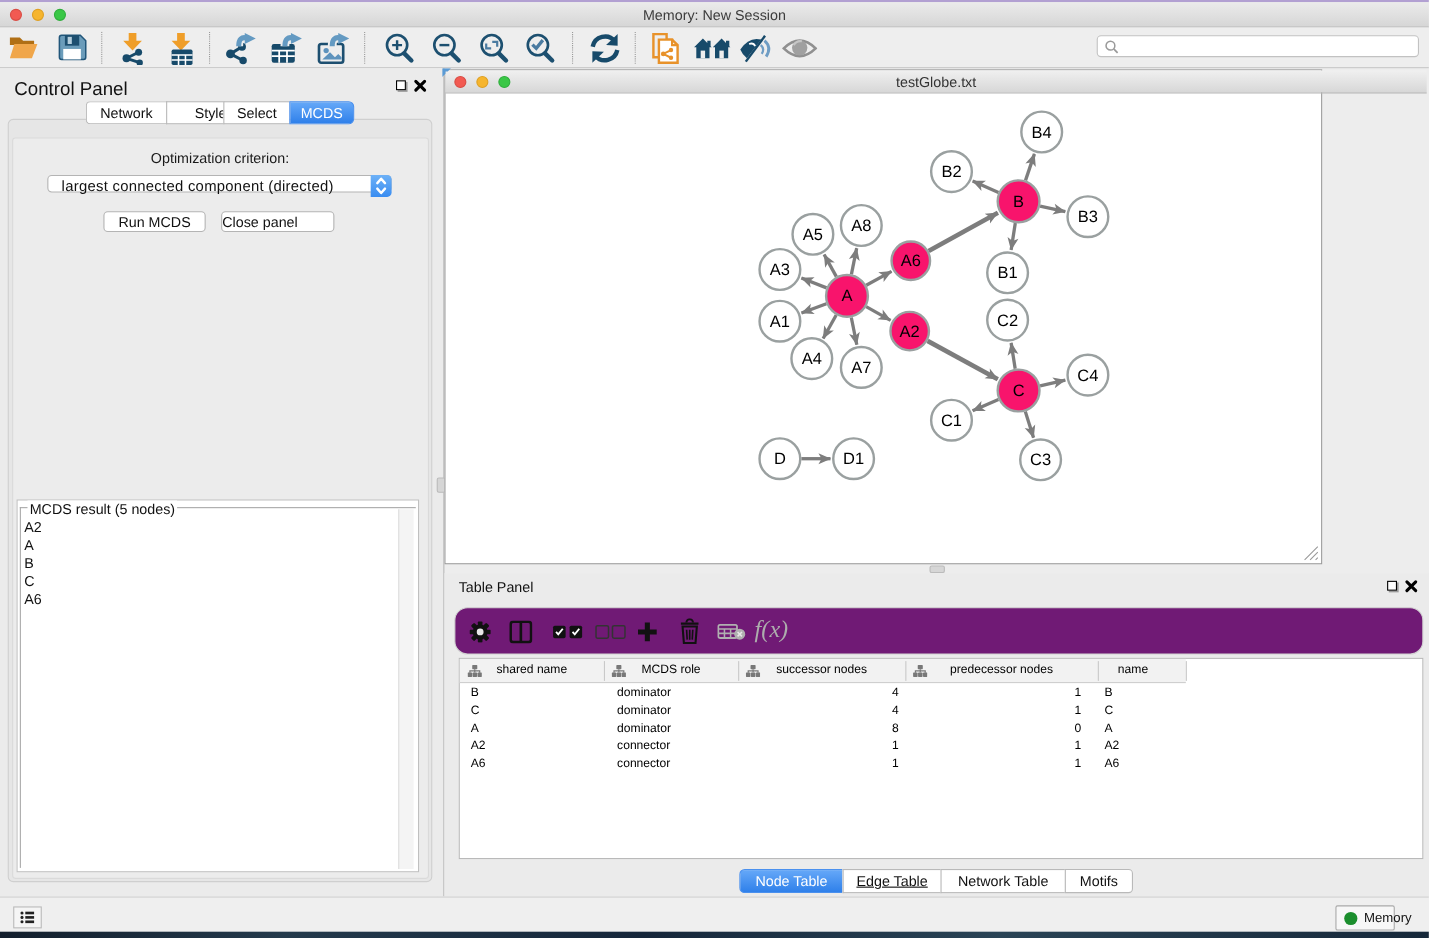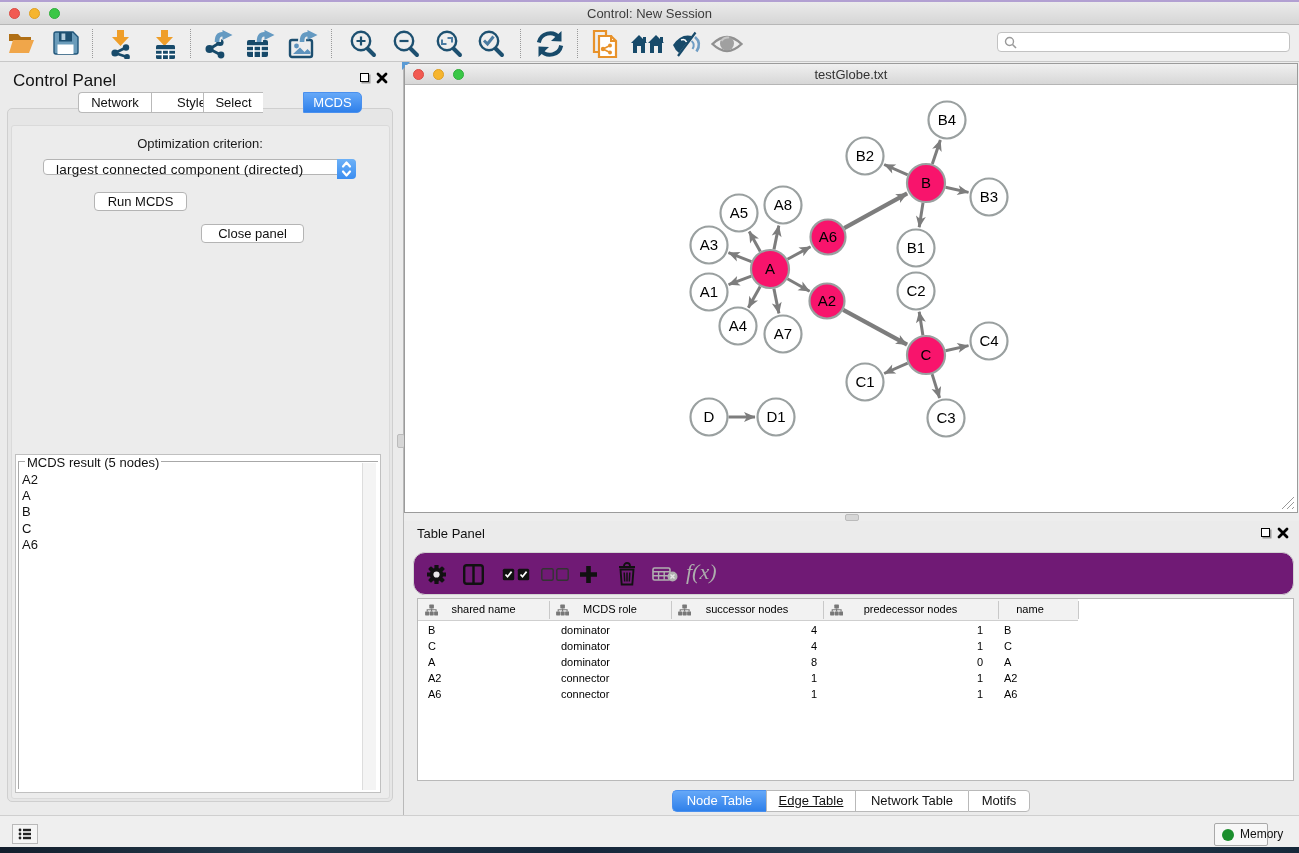--- a/index.html
+++ b/index.html
@@ -10,21 +10,21 @@
 .btabbtn{position:absolute;top:269px;height:22px;background:#fff;border:1px solid #b9b9b9;border-right:none;color:#111;font-size:13px;text-align:center;line-height:20px;}
 </style></head>
 <body>
 
 <div class="abs" style="left:0;top:0;width:1299px;height:2px;background:#b2a0d2;"></div>
 
 <div class="abs" style="left:0;top:2px;width:1299px;height:23px;background:linear-gradient(#ebebeb,#d6d6d6);border-bottom:1px solid #b7b7b7;">
   <div class="tl" style="left:9px;top:6px;width:11px;height:11px;background:#f25a52;border:1px solid #d94c44;"></div>
   <div class="tl" style="left:29px;top:6px;width:11px;height:11px;background:#f6b52e;border:1px solid #dfa023;"></div>
   <div class="tl" style="left:49px;top:6px;width:11px;height:11px;background:#3ac746;border:1px solid #2fae3c;"></div>
-  <div class="abs" style="left:0;width:1299px;top:4px;text-align:center;font-size:13px;color:#3c3c3c;">Control: New Session</div>
+  <div class="abs" style="left:0;width:1299px;top:4px;text-align:center;font-size:13px;color:#3c3c3c;">Memory: New Session</div>
 </div>
 
 <div class="abs" id="toolbar" style="left:0;top:25px;width:1299px;height:37px;background:#eeeeee;border-bottom:1px solid #c8c8c8;">
   <svg class="abs" style="left:7px;top:6px;" width="28" height="25" viewBox="0 0 28 25">
     <path d="M2 3 L11 3 L14 6 L24 6 L24 10 L2 10 Z" fill="#b06f15"></path>
     <path d="M2 22 L6 9 L27 9 L22 22 Z" fill="#f0a64a"></path>
   </svg>
   <svg class="abs" style="left:52px;top:5px;" width="27" height="26" viewBox="0 0 27 26">
     <path d="M2 4 a2 2 0 0 1 2-2 L21 2 L26 7 L26 22 a2 2 0 0 1 -2 2 L4 24 a2 2 0 0 1 -2-2 Z" fill="#6b9cba" stroke="#21567a" stroke-width="1.4"></path>
     <rect x="7" y="2" width="13" height="9.5" fill="#1d4f70"></rect>
@@ -149,47 +149,47 @@
   <svg class="abs" style="left:376px;top:10px;z-index:5;" width="12" height="12" viewBox="0 0 12 12">
       <path d="M2 2 L10 10 M10 2 L2 10" stroke="#000" stroke-width="2.8" stroke-linecap="round"></path>
     </svg>
 
   <div class="abs" style="left:7px;top:46px;width:386px;height:694px;background:#e6e6e6;border:1px solid #cfcfcf;border-radius:5px;"></div>
   <div class="abs" style="left:11px;top:63px;width:379px;height:674px;background:#ececec;border:1px solid #dadada;border-radius:3px;"></div>
 
   <div class="tabbtn" style="left:78px;width:73px;border-radius:4px 0 0 4px;">Network</div>
   <div class="tabbtn" style="left:151px;width:52px;padding-left:25px;">Style</div>
   <div class="tabbtn" style="left:203px;width:60px;">Select</div>
-  <div class="tabbtn" style="left:263px;width:59px;background:linear-gradient(#65a8f8,#2f80ea);border-color:#4a90ee;color:#fff;border-radius:0 5px 5px 0;border-right:1px solid #4a90ee;margin-left:40px;">MCDS</div>
+  <div class="tabbtn" style="left:263px;width:59px;background:linear-gradient(#65a8f8,#2f80ea);border-color:#4a90ee;color:#fff;border-radius:0 5px 5px 0;border-right:1px solid #4a90ee;">MCDS</div>
   <div class="abs" style="left:70px;top:74px;width:260px;text-align:center;font-size:13px;color:#1a1a1a;">Optimization criterion:</div>
 
   <div class="abs" style="left:43px;top:97px;width:313px;height:16px;background:#fff;border:1px solid #b4b4b4;border-radius:4px;">
     <div class="abs" style="left:12px;top:2px;font-size:13.5px;letter-spacing:0.25px;color:#111;">largest connected component (directed)</div>
     <div class="abs" style="right:-1px;top:-1px;width:19px;height:20px;background:linear-gradient(#6db1f7,#3a8df1);border-radius:0 4px 4px 0;">
       <svg width="19" height="20" viewBox="0 0 19 20">
           <path d="M6 7.5 L9.5 3.5 L13 7.5 M6 12.5 L9.5 16.5 L13 12.5" fill="none" stroke="#fff" stroke-width="2.2" stroke-linecap="round" stroke-linejoin="round"></path>
         </svg>
     </div>
   </div>
   <div class="abs" style="left:94px;top:130px;width:93px;height:19px;background:#fff;border:1px solid #b4b4b4;border-radius:4px;text-align:center;font-size:13px;line-height:17px;color:#111;">Run MCDS</div>
-  <div class="abs" style="left:201px;top:130px;width:103px;height:19px;background:#fff;border:1px solid #b4b4b4;border-radius:4px;text-align:center;font-size:13px;line-height:17px;color:#111;margin-top:32px;">Close panel</div>
+  <div class="abs" style="left:201px;top:130px;width:103px;height:19px;background:#fff;border:1px solid #b4b4b4;border-radius:4px;text-align:left;font-size:13px;line-height:17px;color:#111;">Close panel</div>
 
   <div class="abs" style="left:15px;top:392px;width:366px;height:339px;background:#fff;border:1px solid #c0c0c0;">
     <div class="abs" style="left:2px;top:6px;width:360px;height:328px;border:1px solid #a8a8a8;border-right:none;border-bottom:none;"></div>
     <div class="abs" style="left:2px;top:6px;width:360px;height:328px;border:1px solid #a8a8a8;border-left:none;border-top:none;opacity:0;"></div>
     <div class="abs" style="left:9px;top:0px;background:#fff;padding:0 2px;font-size:13px;color:#111;">MCDS result (5 nodes)</div>
     <div class="abs" style="left:6px;top:17px;font-size:13px;color:#111;line-height:16.2px;">A2<br>A<br>B<br>C<br>A6</div>
     <div class="abs" style="right:4px;top:8px;width:14px;height:327px;background:#f4f4f4;border-left:1px solid #ddd;"></div>
   </div>
 </div>
 
 <div class="abs" style="left:398px;top:62px;width:6px;height:753px;background:#ebebeb;border-right:1px solid #b9b9b9;"></div>
 <div class="abs" style="left:397px;top:434px;width:8px;height:14px;background:#d6d6d6;border:1px solid #bbb;border-radius:2px;"></div>
 
-<div class="abs" style="left:404px;top:63px;width:894px;height:450px;border:1px solid #9b9b9b;background:#fff;">
+<div class="abs" style="left:404px;top:63px;width:798px;height:450px;border:1px solid #9b9b9b;background:#fff;">
   <div class="abs" style="left:0;top:0;width:892px;height:21px;background:linear-gradient(#f0f0f0,#d7d7d7);border-bottom:1px solid #b5b5b5;">
     <div class="tl" style="left:8px;top:5px;width:11px;height:11px;background:#f25a52;border:1px solid #d94c44;"></div>
     <div class="tl" style="left:28px;top:5px;width:11px;height:11px;background:#f6b52e;border:1px solid #dfa023;"></div>
     <div class="tl" style="left:48px;top:5px;width:11px;height:11px;background:#3ac746;border:1px solid #2fae3c;"></div>
     <div class="abs" style="left:0;width:892px;top:3px;text-align:center;font-size:13px;color:#333;">testGlobe.txt</div>
   </div>
   <svg class="abs" style="left:0px;top:21px;" width="892" height="427" id="graphsvg" font-family="Liberation Sans,sans-serif">
   <defs>
         <marker id="arw" markerUnits="userSpaceOnUse" markerWidth="14" markerHeight="12" refX="11.5" refY="6" orient="auto">
           <path d="M0.5,1 L12,6 L0.5,11 L3.4,6 Z" fill="#7d7d7d"></path>

